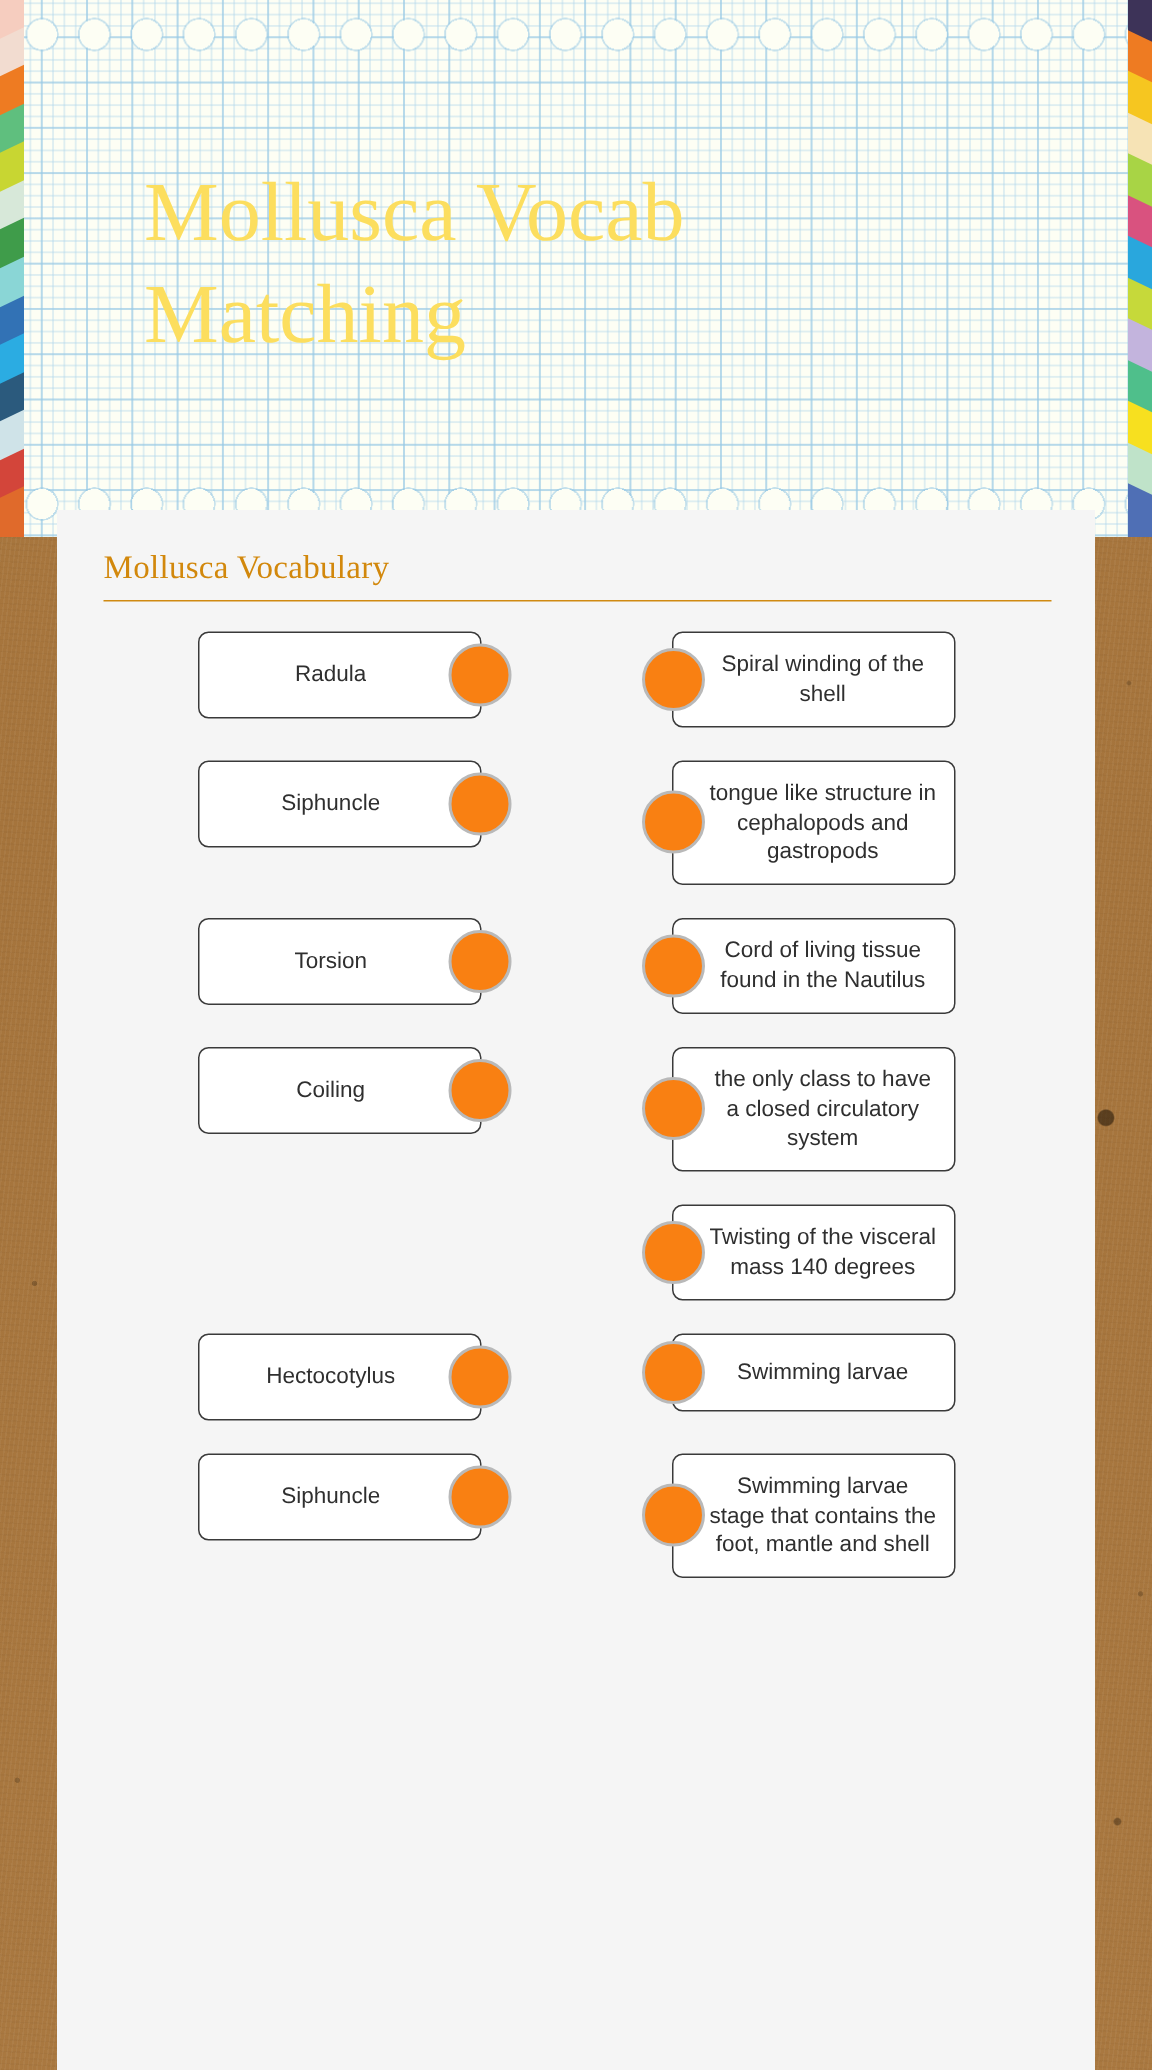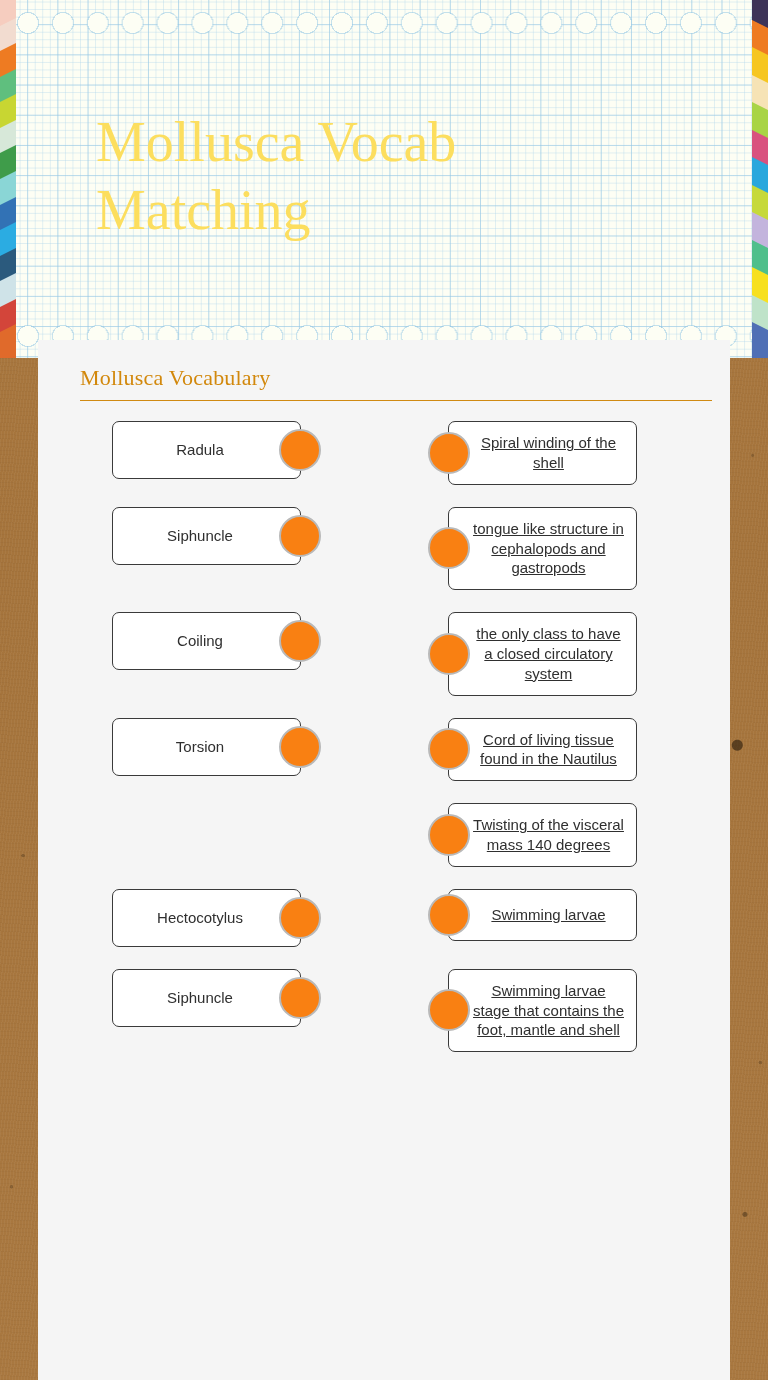--- a/index.html
+++ b/index.html
@@ -62,47 +62,47 @@
   .edge.left{left:0;}
   .edge.right{right:0;}
   .edge i{display:block;width:100%;transform:skewY(-26deg);}
   .edge.right i{transform:skewY(26deg);}
 
   
   #card{
     position:absolute;left:38px;top:340px;width:692px;height:1040px;
     background:#f5f5f5;
   }
-  #card-inner{padding:26px 30px 0 42px;}
+  #card-inner{padding:26px 30px 0 31px;}
 
   #sheet-title{
     font-family:"Liberation Serif", serif;
     font-size:22px;color:#d2880c;letter-spacing:.2px;line-height:1.1;
     margin:0 0 10px 0;font-weight:400;
   }
   #title-rule{height:1px;background:#d08a12;width:632px;margin:0 0 20px 0;}
   #instructions{
     font-size:15.5px;color:#3b3b3b;margin:0 0 20px 0;line-height:1.35;
   }
 
   
   #rows{position:relative;}
   .row{display:flex;align-items:flex-start;margin-bottom:22px;}
 
-  .col-left{width:252px;flex:0 0 252px;display:flex;justify-content:center;}
+  .col-left{width:252px;flex:0 0 252px;display:flex;justify-content:flex-end;}
   .gapcol{flex:1 1 auto;}
   .col-right{width:252px;flex:0 0 252px;}
 
   .term-box,.def-box{
     position:relative;background:#fff;border:1px solid #3a3a3a;border-radius:7px;
     box-sizing:border-box;display:flex;align-items:center;justify-content:center;
     text-align:center;font-size:15px;color:#2f2f2f;line-height:1.32;
   }
   .term-box{width:189px;min-height:58px;padding:8px 22px 8px 10px;}
-  .def-box{width:189px;min-height:52px;padding:11px 10px 11px 22px;text-decoration:underline;}
+  .def-box{width:189px;min-height:52px;padding:11px 10px 11px 22px;}
 
   .dot{
     position:absolute;width:42px;height:42px;border-radius:50%;
     background:#f98012;border:2px solid #b9b9b9;box-sizing:border-box;
     top:50%;transform:translateY(-50%);z-index:4;
   }
   .term-box .dot{right:-21px;}
   .def-box  .dot{left:-21px;}
 
   .truncate-term{white-space:nowrap;overflow:hidden;}
@@ -186,43 +186,43 @@
           <div class="col-right">
             <div class="def-box">
               <span>tongue like structure in cephalopods and gastropods</span>
               <span class="dot"></span>
             </div>
           </div>
         </div>
         <div class="row">
           <div class="col-left">
             <div class="term-box">
+              <span class="truncate-term">Torsion</span>
+              <span class="dot"></span>
+            </div>
+          </div>
+          <div class="gapcol"></div>
+          <div class="col-right">
+            <div class="def-box">
+              <span>Cord of living tissue found in the Nautilus</span>
+              <span class="dot"></span>
+            </div>
+          </div>
+        </div>
+        <div class="row">
+          <div class="col-left">
+            <div class="term-box">
               <span class="truncate-term">Coiling</span>
               <span class="dot"></span>
             </div>
           </div>
           <div class="gapcol"></div>
           <div class="col-right">
             <div class="def-box">
               <span>the only class to have a closed circulatory system</span>
-              <span class="dot"></span>
-            </div>
-          </div>
-        </div>
-        <div class="row">
-          <div class="col-left">
-            <div class="term-box">
-              <span class="truncate-term">Torsion</span>
-              <span class="dot"></span>
-            </div>
-          </div>
-          <div class="gapcol"></div>
-          <div class="col-right">
-            <div class="def-box">
-              <span>Cord of living tissue found in the Nautilus</span>
               <span class="dot"></span>
             </div>
           </div>
         </div>
         <div class="row">
           <div class="gapcol"></div>
           <div class="col-right">
             <div class="def-box">
               <span>Twisting of the visceral mass 140 degrees</span>
               <span class="dot"></span>

